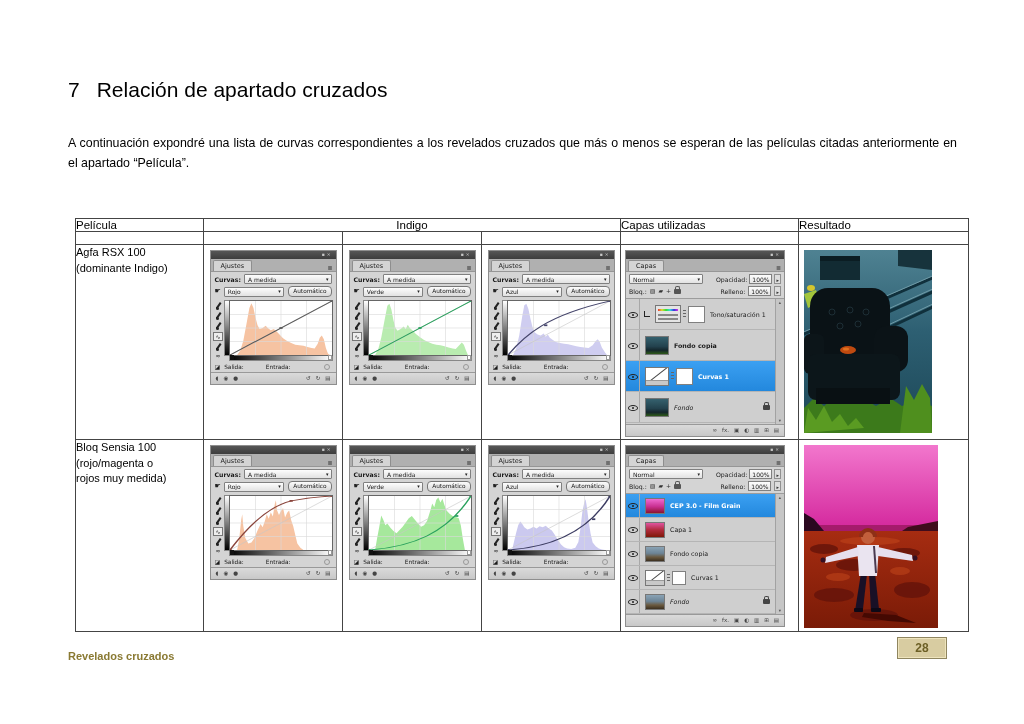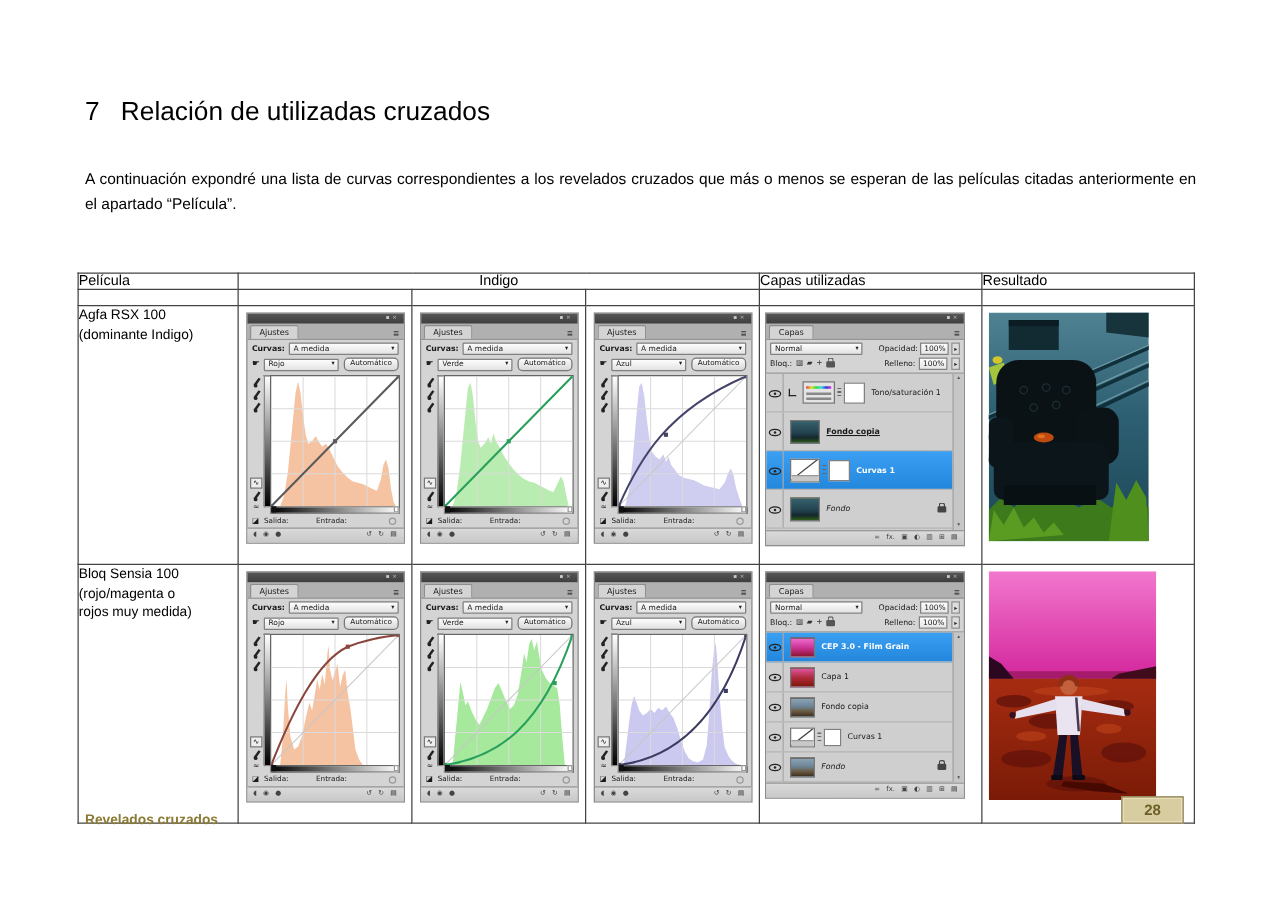--- a/index.html
+++ b/index.html
@@ -6,21 +6,21 @@
   .page{position:relative;width:1024px;height:724px;background:#fff;font-family:"Liberation Sans",sans-serif;color:#000;overflow:hidden}
 
   
   .doc-title{position:absolute;left:68px;top:78px;font-size:21px;display:flex}
   .doc-title .num{margin-right:17px}
   .intro{position:absolute;left:68px;top:121px;width:889px;font-size:12.4px;line-height:1.62;text-align:justify}
   .doc-sub{position:absolute;left:68px;top:176px;font-size:15px;display:flex}
   .doc-sub .num{margin-right:13px}
 
   
-  .main-table{position:absolute;left:62px;top:218px;width:893px;border-collapse:collapse;table-layout:fixed}
+  .main-table{position:absolute;left:75px;top:218px;width:893px;border-collapse:collapse;table-layout:fixed}
   .main-table td{border:1px solid #444;padding:0;vertical-align:top}
   .hdr{font-size:11.5px;padding:2px 0 3px 6px}
   .hdr.center{text-align:center;padding-left:0}
   .spacer-row td{height:12px}
   .row1>td{height:194px}
   .row2>td{height:191px}
   .film-cell{vertical-align:middle;padding-left:7px;font-size:11px;line-height:1.42}
 
   
   .ps-panel{background:#d4d4d4;border:1px solid #8e8e8e;font-family:"DejaVu Sans",sans-serif;color:#1a1a1a;box-sizing:border-box;display:flex;flex-direction:column}
@@ -34,21 +34,21 @@
   .dropdown{display:flex;align-items:center;background:linear-gradient(#fdfdfd,#e2e2e2);border:1px solid #808080;height:10px;padding:0 2px 0 3px;border-radius:1px;box-sizing:border-box}
   .dd-text{font-size:6px;flex:1;white-space:nowrap;overflow:hidden}
   .dd-arrow{font-size:5px;margin-left:3px;color:#222;line-height:1}
   .panel-toolbar{height:11px;border-top:1px solid #999;background:linear-gradient(#dadada,#c8c8c8);display:flex;align-items:center;gap:5px;padding:0 5px;font-size:5.5px;color:#444;flex:none}
   .tbi{line-height:1}
   .panel-toolbar .right1{margin-left:auto}
   .padlock{position:relative;width:7px;height:5px;background:#555;display:inline-block;border-radius:1px;flex:none}
   .padlock::before{content:"";position:absolute;left:1px;top:-3px;width:3px;height:3px;border:1px solid #555;border-bottom:none;border-radius:2px 2px 0 0}
 
   
-  .curves-panel{width:127px;height:185px;margin:5px auto 16px}
+  .curves-panel{width:127px;height:135px;margin:5px auto 4px}
   .preset-row{display:flex;align-items:center;gap:3px;padding:2px 4px 1px;flex:none}
   .preset-row .dropdown{flex:1}
   .channel-row{display:flex;align-items:center;gap:3px;padding:1px 4px 2px;flex:none}
   .hand{font-size:7px;line-height:1;color:#222}
   .channel-row .chan{width:60px}
   .auto-btn{margin-left:auto;font-size:5.8px;line-height:9px;border:1px solid #777;border-radius:4px;background:linear-gradient(#fbfbfb,#d8d8d8);padding:0 4px;white-space:nowrap}
   .curve-main{flex:1;display:flex;padding:1px 3px 0 2px;min-height:0}
   .tool-strip{width:11px;display:flex;flex-direction:column;align-items:center;font-size:6px;color:#222;padding-top:2px;flex:none}
   .dropper{width:5px;height:8px;position:relative;margin-bottom:2px}
   .dropper::before{content:"";position:absolute;left:2.5px;top:0;width:1.5px;height:6px;background:#222;transform:rotate(35deg)}
@@ -127,21 +127,21 @@
   .footer-title{position:absolute;left:68px;top:650px;font-weight:bold;font-size:11px;color:#8a7a33}
   .page-num-box{position:absolute;left:897px;top:637px;width:50px;height:22px;background:#d8cca1;border:1px solid #8f855f;box-shadow:inset 0 0 0 1px #eee4bd;display:flex;align-items:center;justify-content:center;font-weight:bold;font-size:12px;color:#6d6026;box-sizing:border-box}
 </style>
 </head>
 <body>
 
 <div class="page">
 
   <div class="doc-title">
     <span class="num">7</span>
-    <span>Relación de utilizadas cruzados</span>
+    <span>Relación de apartado cruzados</span>
   </div>
 
   <p class="intro">A continuación expondré una lista de curvas correspondientes a los revelados cruzados que más o menos se esperan de las películas citadas anteriormente en el apartado “Película”.</p>
 
 
   <table class="main-table">
     <colgroup>
       <col style="width:128px">
         <col style="width:139px">
         <col style="width:139px">

